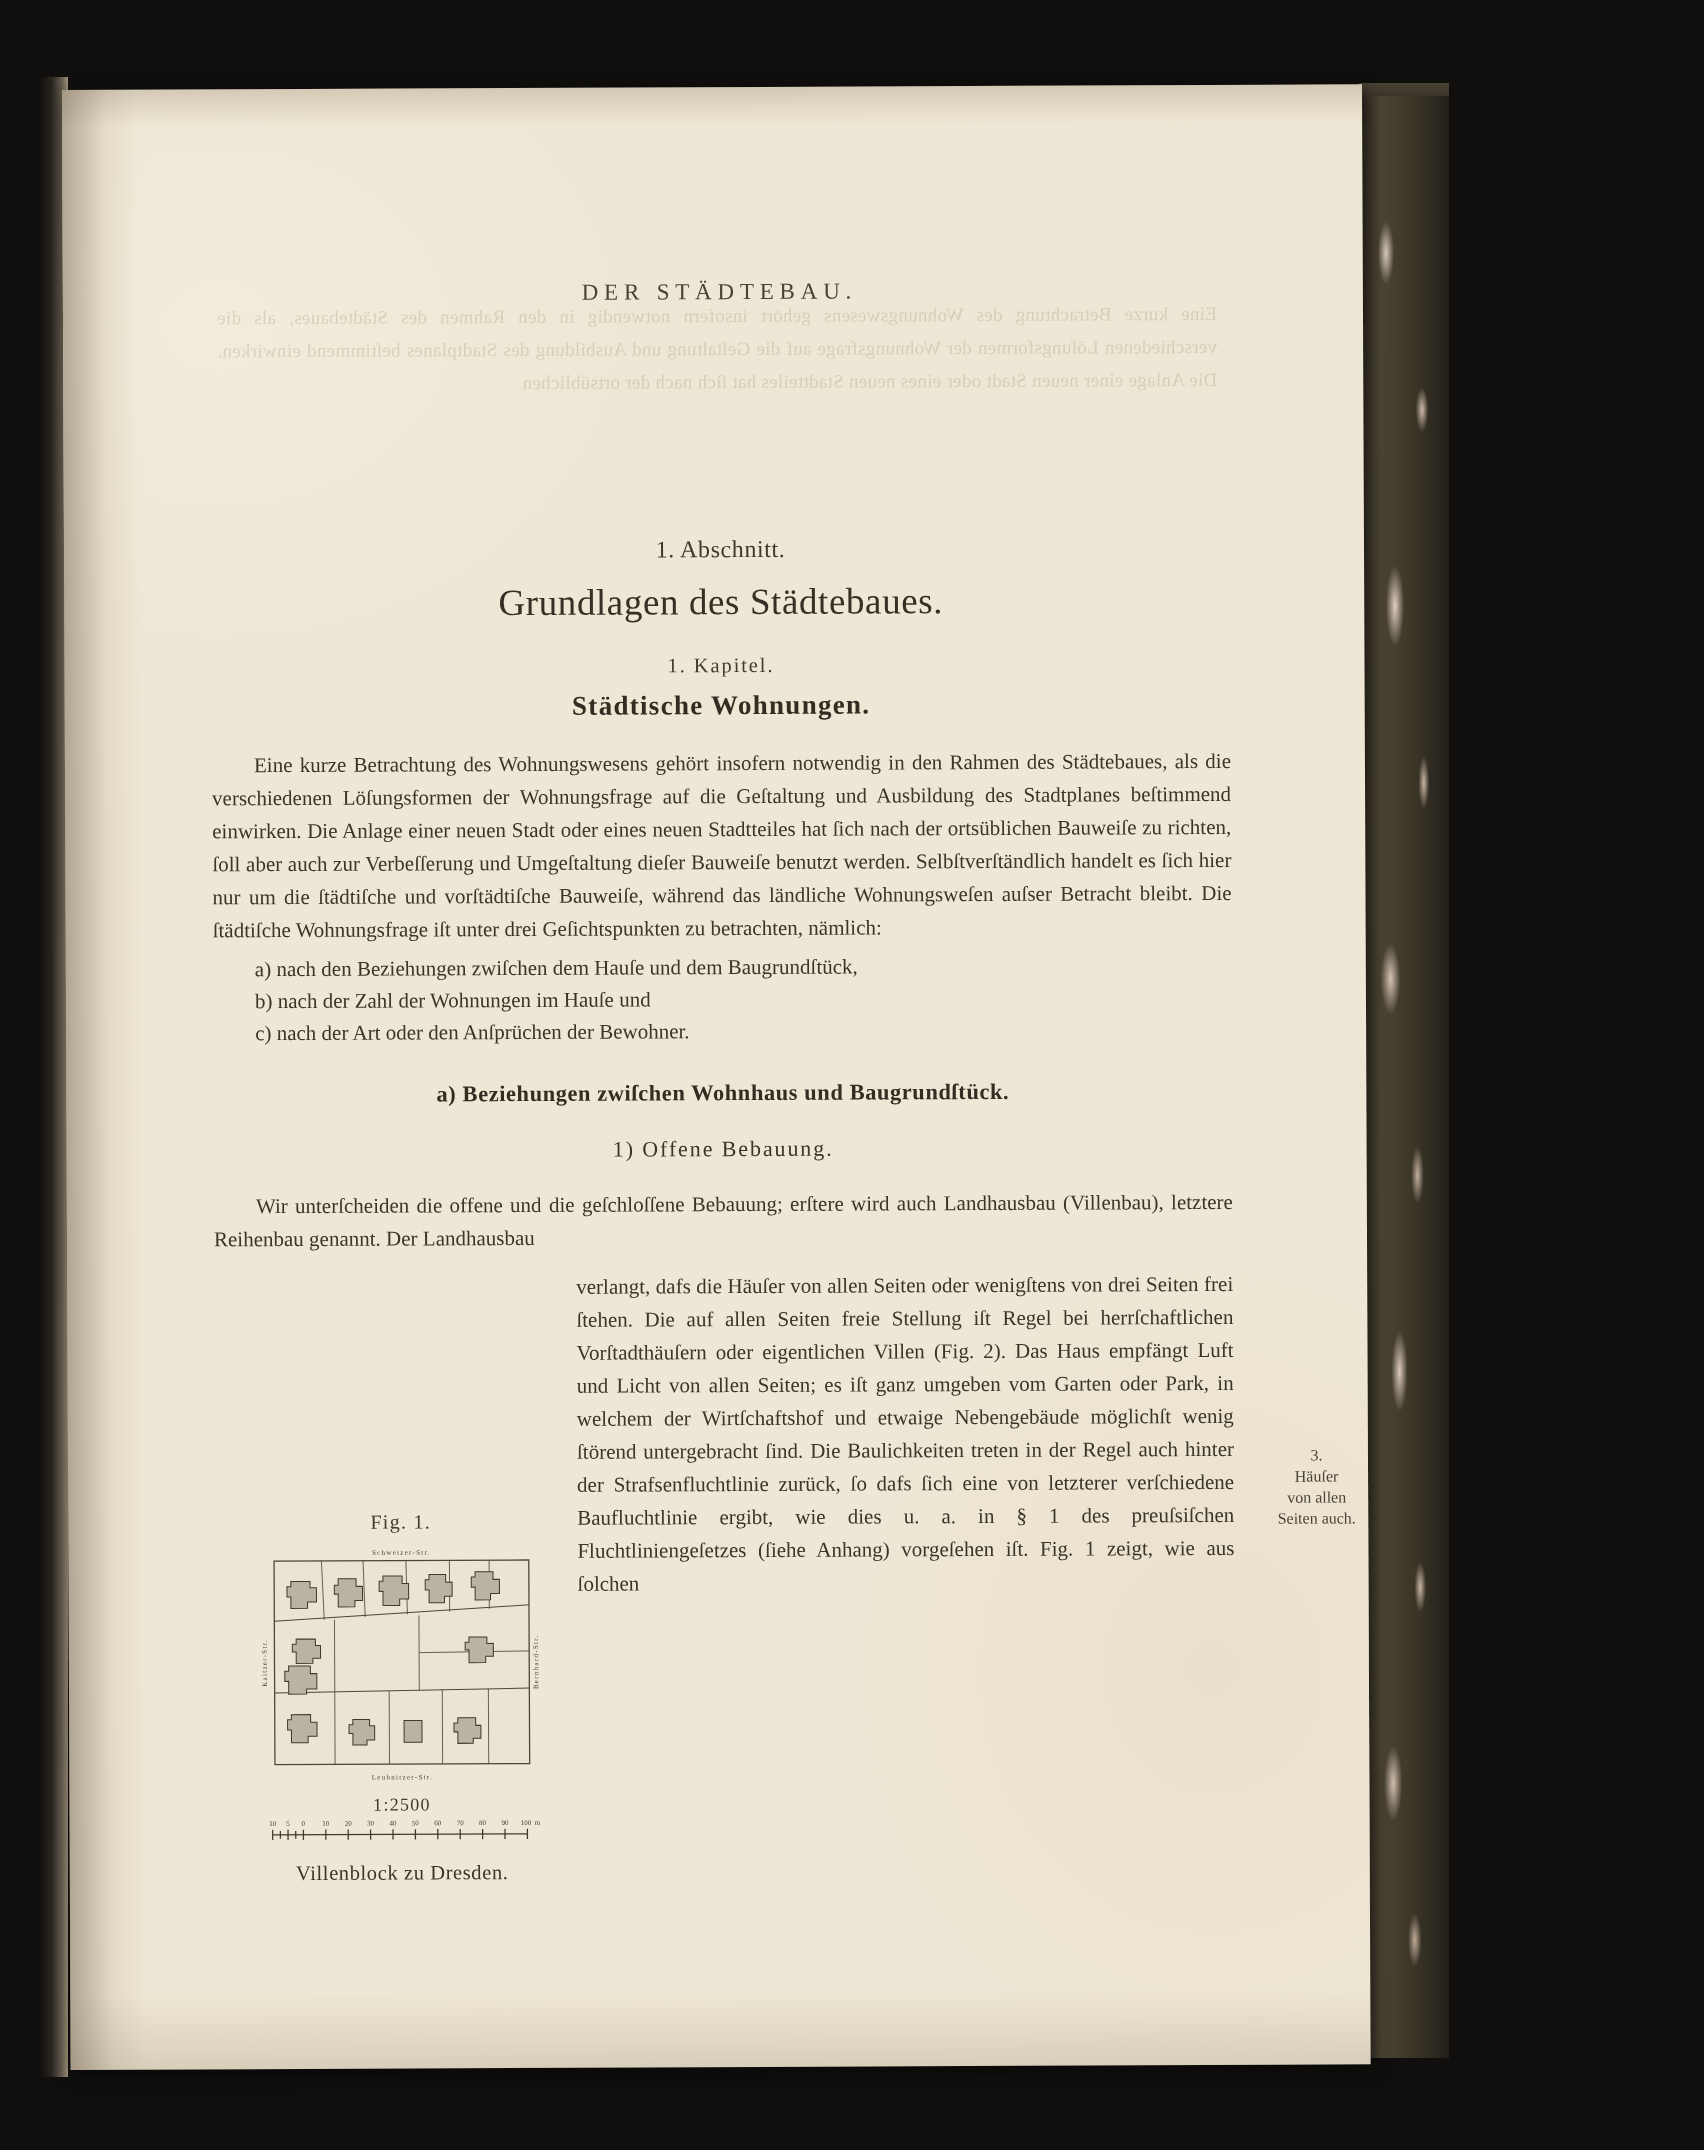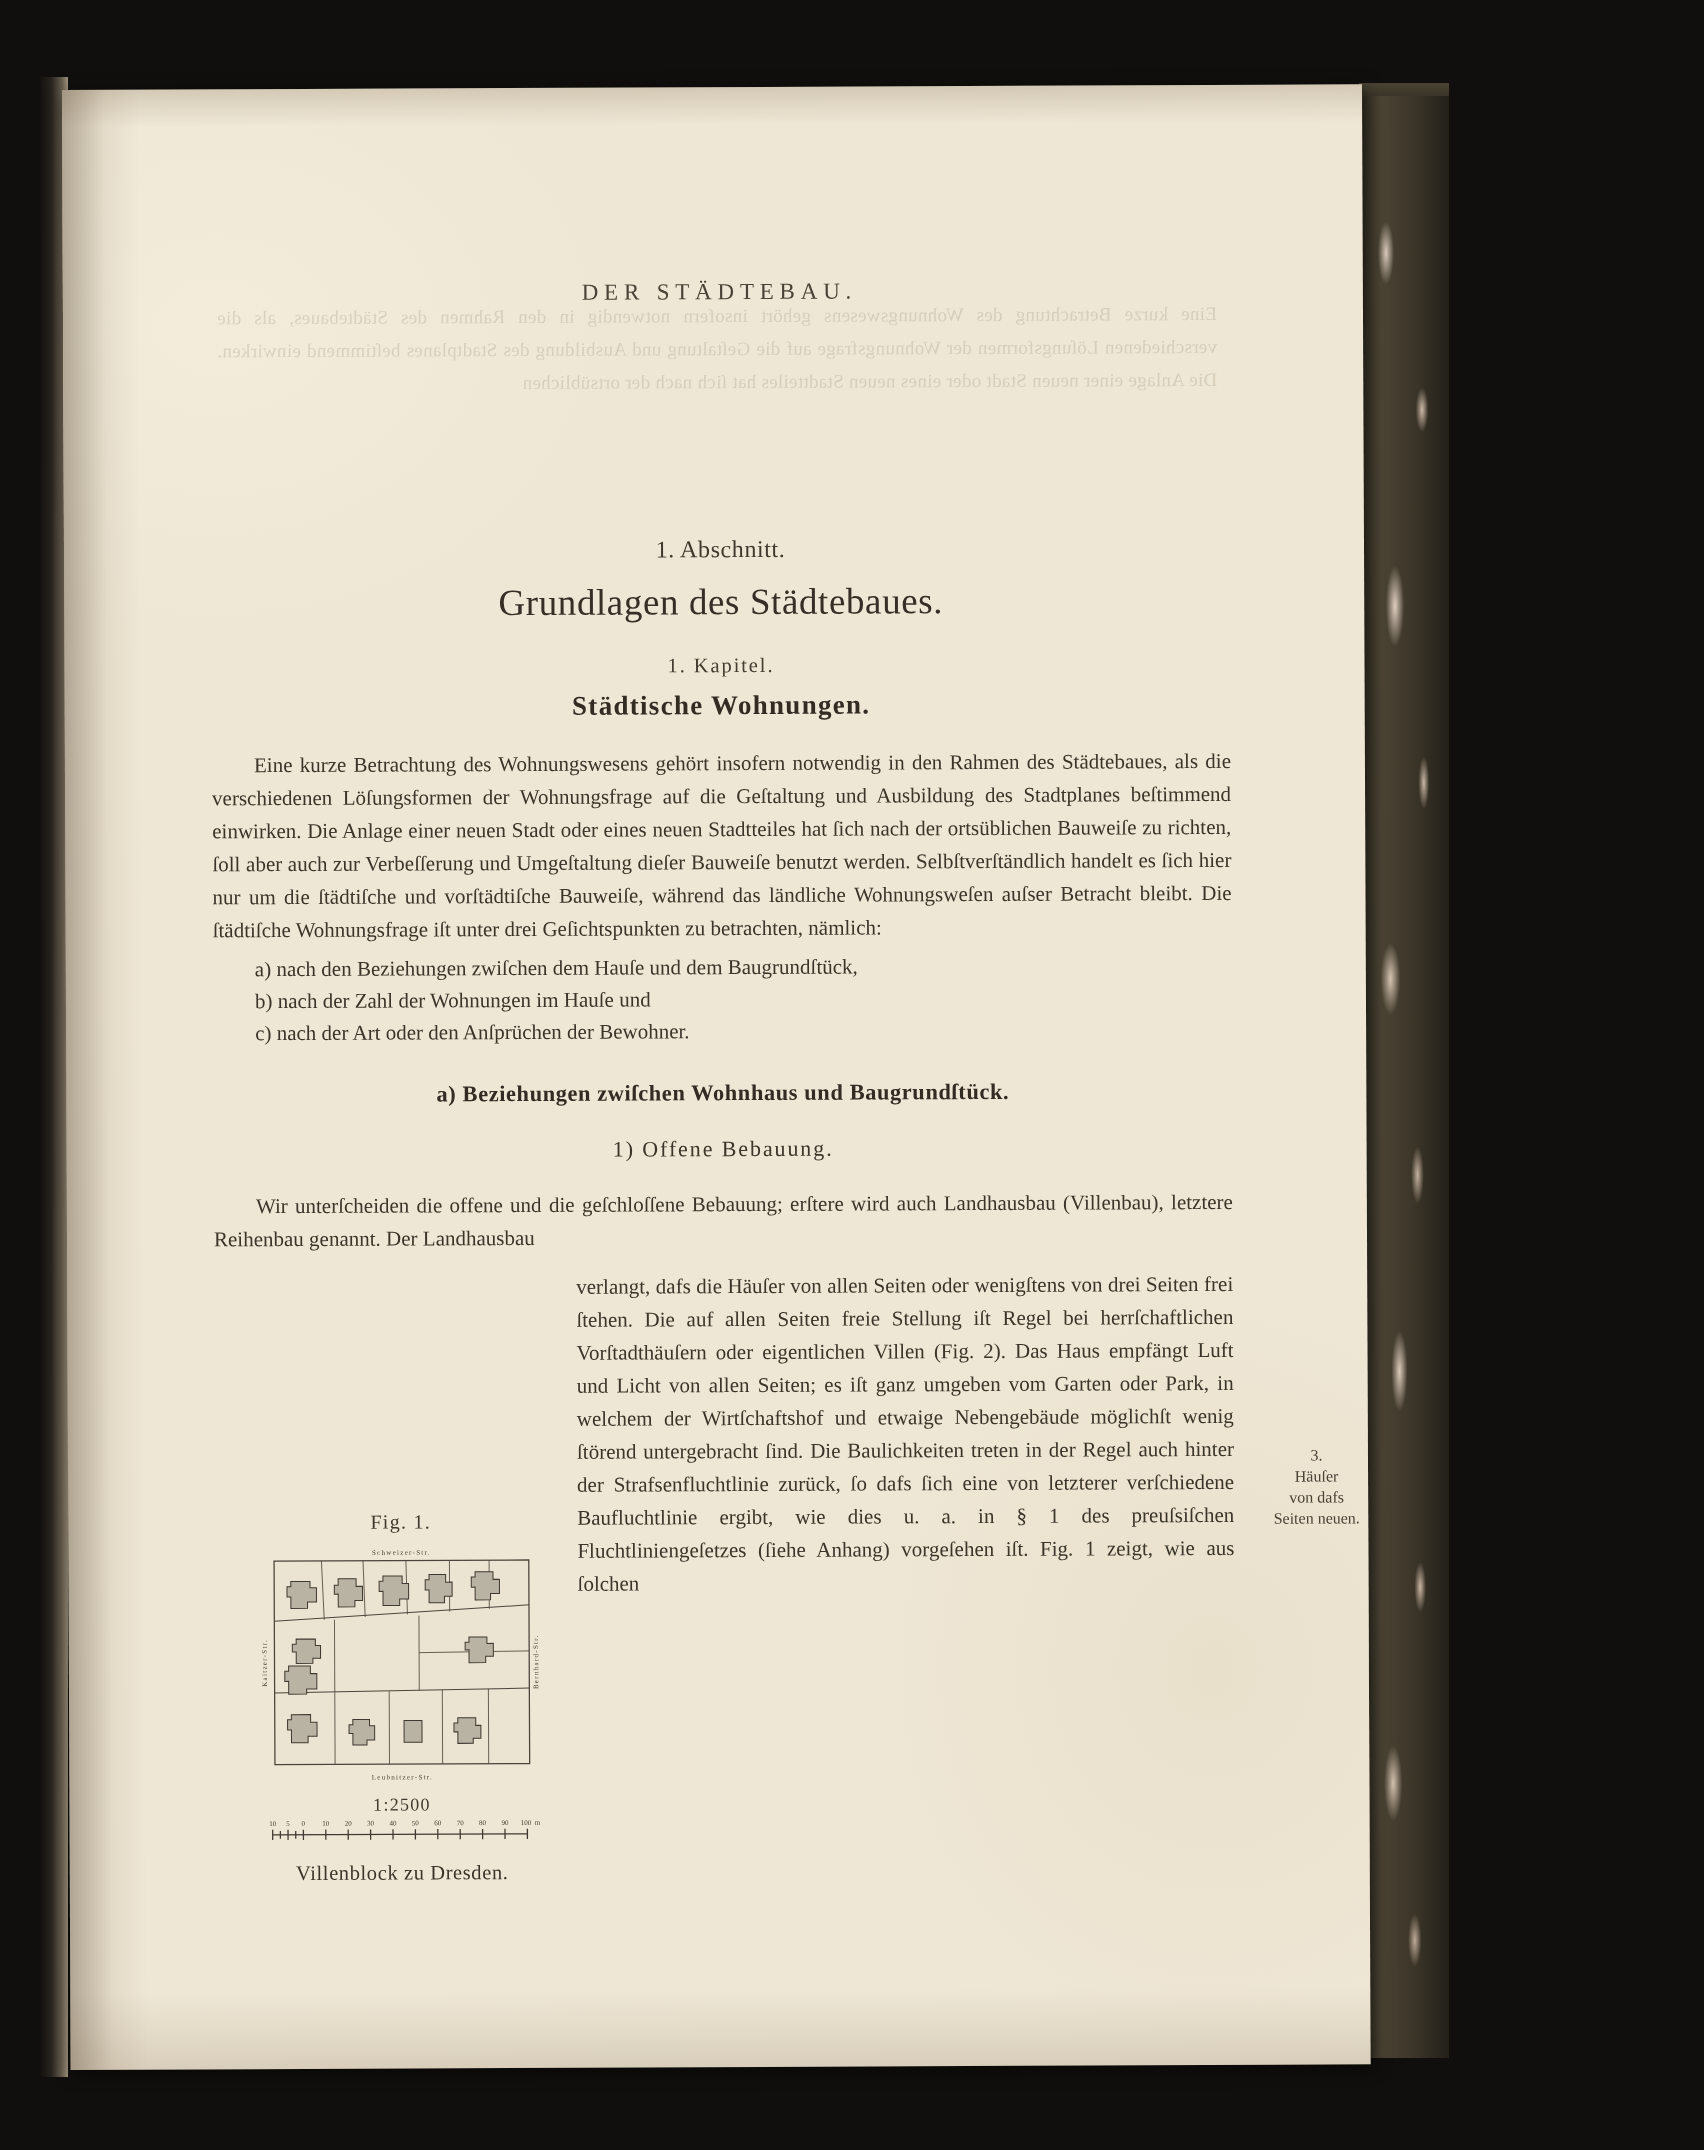--- a/index.html
+++ b/index.html
@@ -281,22 +281,22 @@
       <p class="body first">Wir unterſcheiden die offene und die geſchloſſene Bebauung; erſtere wird auch Landhausbau (Villenbau), letztere Reihenbau genannt. Der Landhausbau</p>
 
       <div class="cols">
         <div class="col-text">verlangt, dafs die Häuſer von allen Seiten oder wenigſtens von drei Seiten frei ſtehen. Die auf allen Seiten freie Stellung iſt Regel bei herrſchaftlichen Vorſtadthäuſern oder eigentlichen Villen (Fig. 2). Das Haus empfängt Luft und Licht von allen Seiten; es iſt ganz umgeben vom Garten oder Park, in welchem der Wirtſchaftshof und etwaige Nebengebäude möglichſt wenig ſtörend untergebracht ſind. Die Baulichkeiten treten in der Regel auch hinter der Strafsenfluchtlinie zurück, ſo dafs ſich eine von letzterer verſchiedene Baufluchtlinie ergibt, wie dies u. a. in § 1 des preuſsiſchen Fluchtliniengeſetzes (ſiehe Anhang) vorgeſehen iſt. Fig. 1 zeigt, wie aus ſolchen</div>
       </div>
     </div>
 
     <div class="margin-note">
       <div>3.</div>
       <div>Häuſer</div>
-      <div>von dafs</div>
-      <div>Seiten neuen.</div>
+      <div>von allen</div>
+      <div>Seiten auch.</div>
     </div>
 
     <div class="figure">
       <div class="fig-label">Fig. 1.</div>
 
       <svg class="plan" width="288" height="244" viewBox="0 0 450 380">
 
         <rect x="26" y="26" width="398" height="318" fill="#ece4d2" stroke="#4a443a" stroke-width="2"></rect>
 
         <path d="M26 120 L424 96" fill="none" stroke="#4a443a" stroke-width="1.6"></path>

